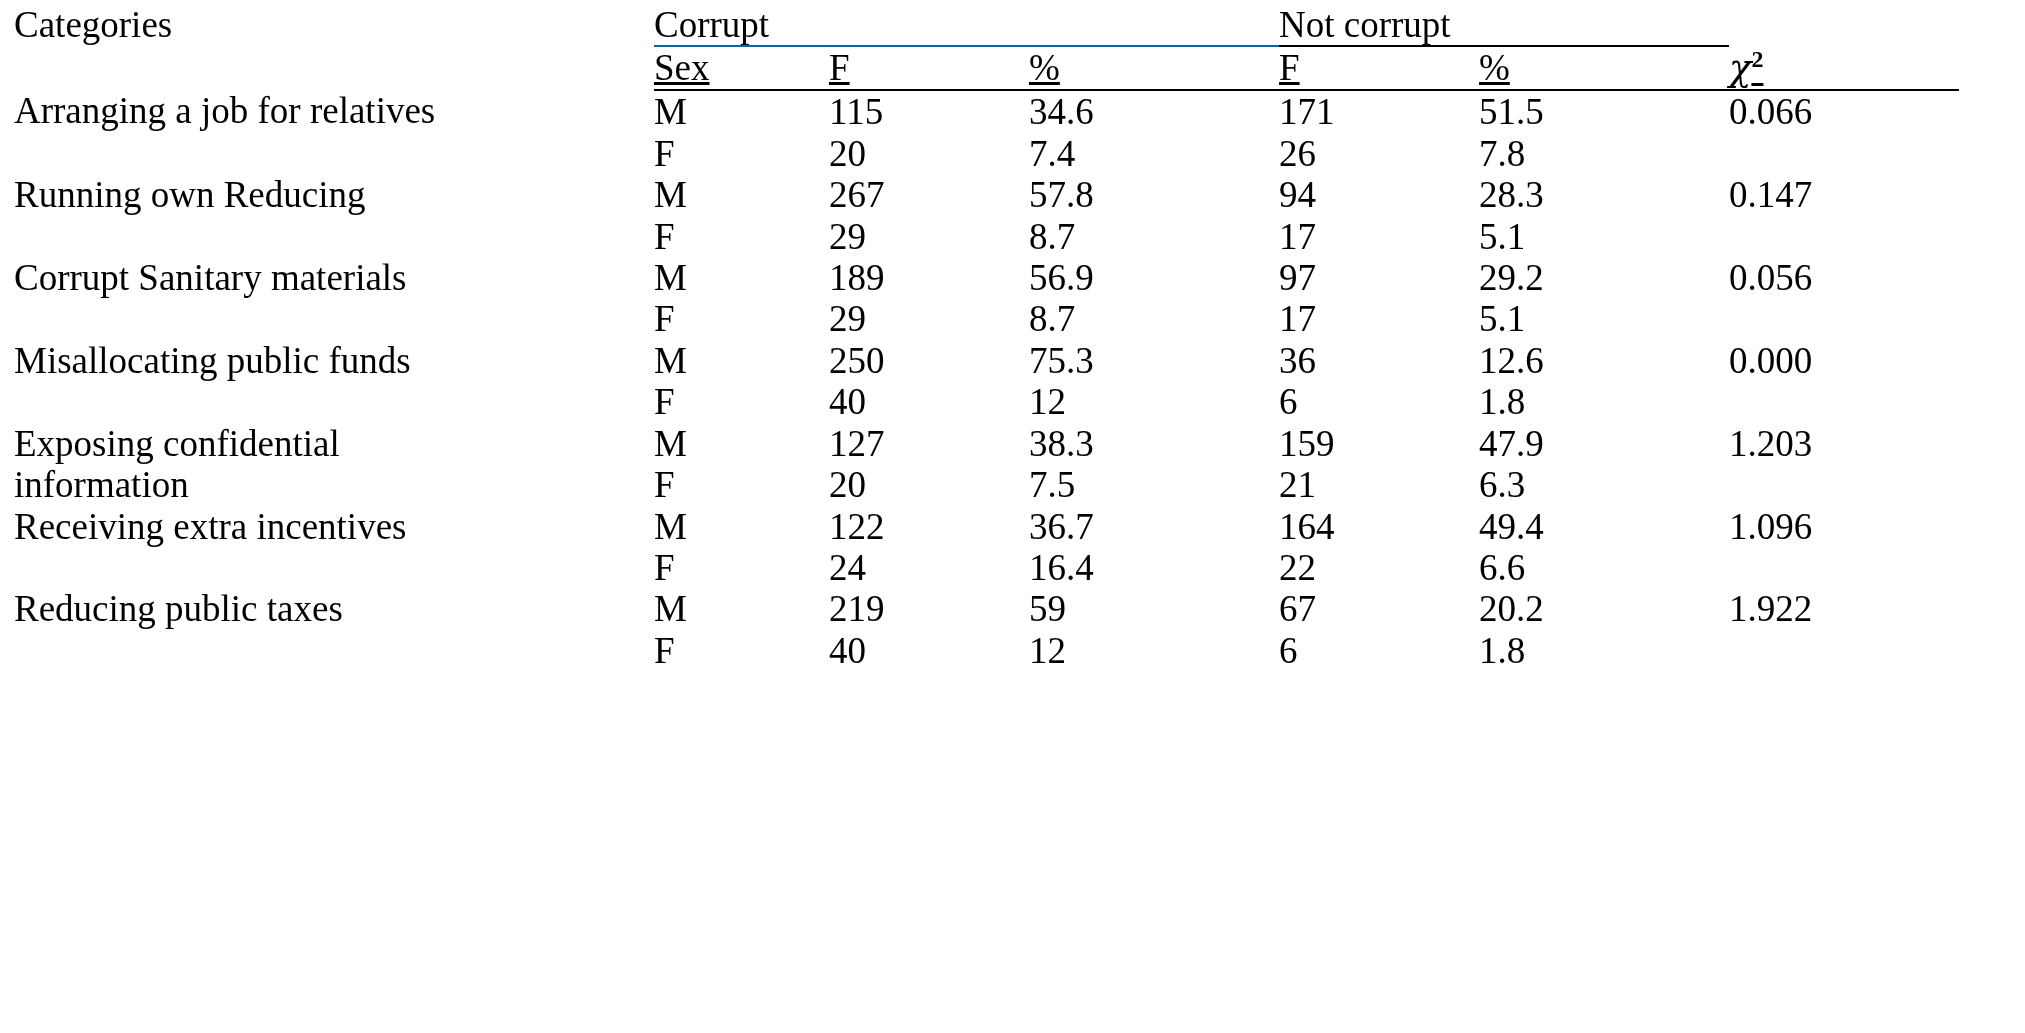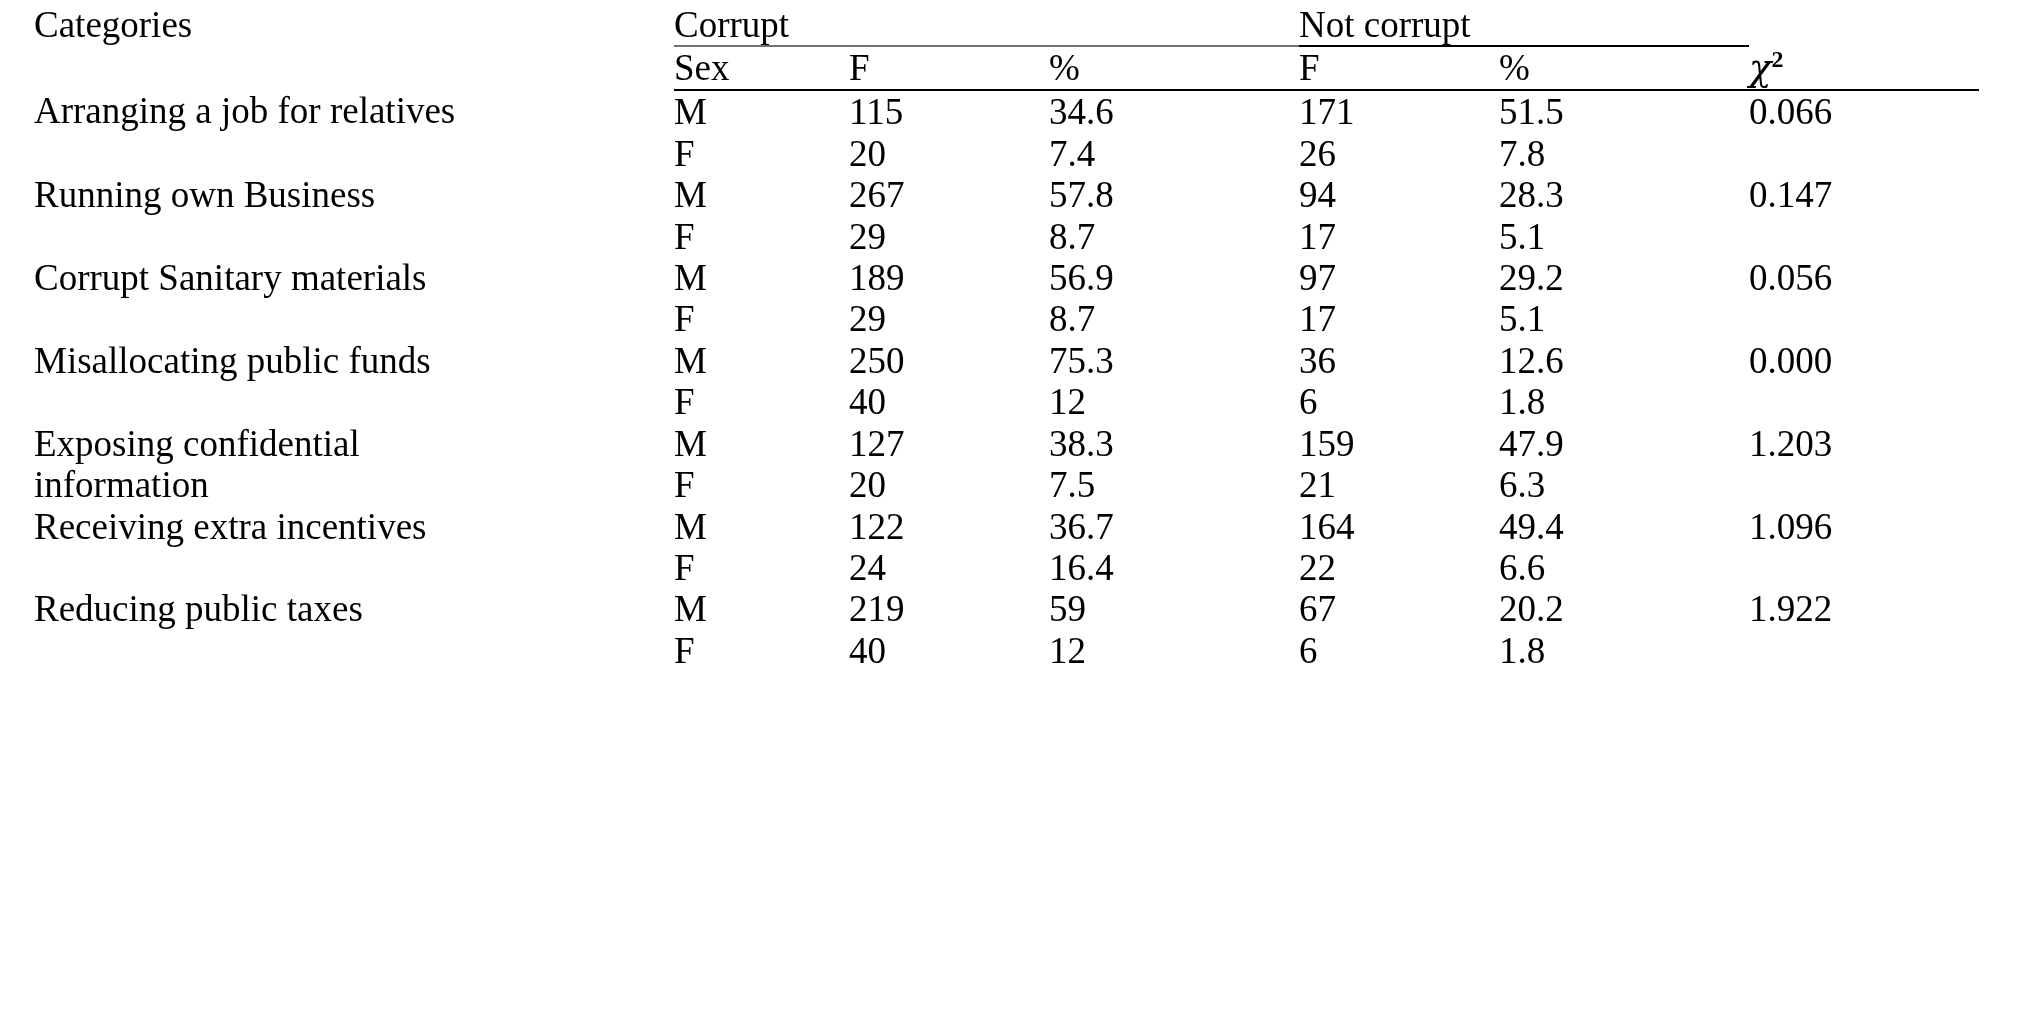--- a/index.html
+++ b/index.html
@@ -12,21 +12,21 @@
     height: 1033px;
     font-family: "Liberation Serif", serif;
     color: #000000;
     overflow: hidden;
   }
   .page {
     position: relative;
     width: 2025px;
     height: 984px;
     box-sizing: border-box;
-    padding: 4px 46px 0 34px;
+    padding: 4px 46px 0 14px;
   }
   table.stat-table {
     width: 1945px;
     border-collapse: collapse;
     font-size: 37px;
     line-height: 1.12;
   }
   table.stat-table td, table.stat-table th {
     font-weight: normal;
     text-align: left;
@@ -41,33 +41,34 @@
   .col-nf    { width: 200px; }
   .col-np    { width: 250px; }
   .col-chi   { width: 230px; }
 
   
   .grp-row td { padding-bottom: 6px; }
   .grp-label {
     text-align: center;
   }
   .grp-corrupt {
-    border-bottom: 2px solid #737373;
+    border-bottom: 2px solid #0369a1;
   }
   .grp-notcorrupt {
     border-bottom: 2px solid #000;
     font-family: Liberation Serif, serif;
   }
   .grp-spacer { }
 
   
   .sub-row td {
     padding-top: 7px;
     padding-bottom: 10px;
     text-align: center;
+    text-decoration: underline;
   }
   .sub-row td.cat-blank { border: none; }
   .rule-bottom {
     border-bottom: 2px solid #000;
   }
 
   
   tbody td {
     padding-top: 4px;
     padding-bottom: 4px;
@@ -139,21 +140,21 @@
         <td class="cat-cell"></td>
         <td class="sex-cell">F</td>
         <td class="val-cell">20</td>
         <td class="val-cell">7.4</td>
         <td class="val-cell">26</td>
         <td class="val-cell">7.8</td>
         <td class="chi-cell"></td>
       </tr>
 
       <tr class="mid-gap">
-        <td class="cat-cell">Running own Business</td>
+        <td class="cat-cell">Running own Reducing</td>
         <td class="sex-cell">M</td>
         <td class="val-cell">267</td>
         <td class="val-cell">57.8</td>
         <td class="val-cell">94</td>
         <td class="val-cell">28.3</td>
         <td class="chi-cell">0.147</td>
       </tr>
       <tr>
         <td class="cat-cell"></td>
         <td class="sex-cell">F</td>

